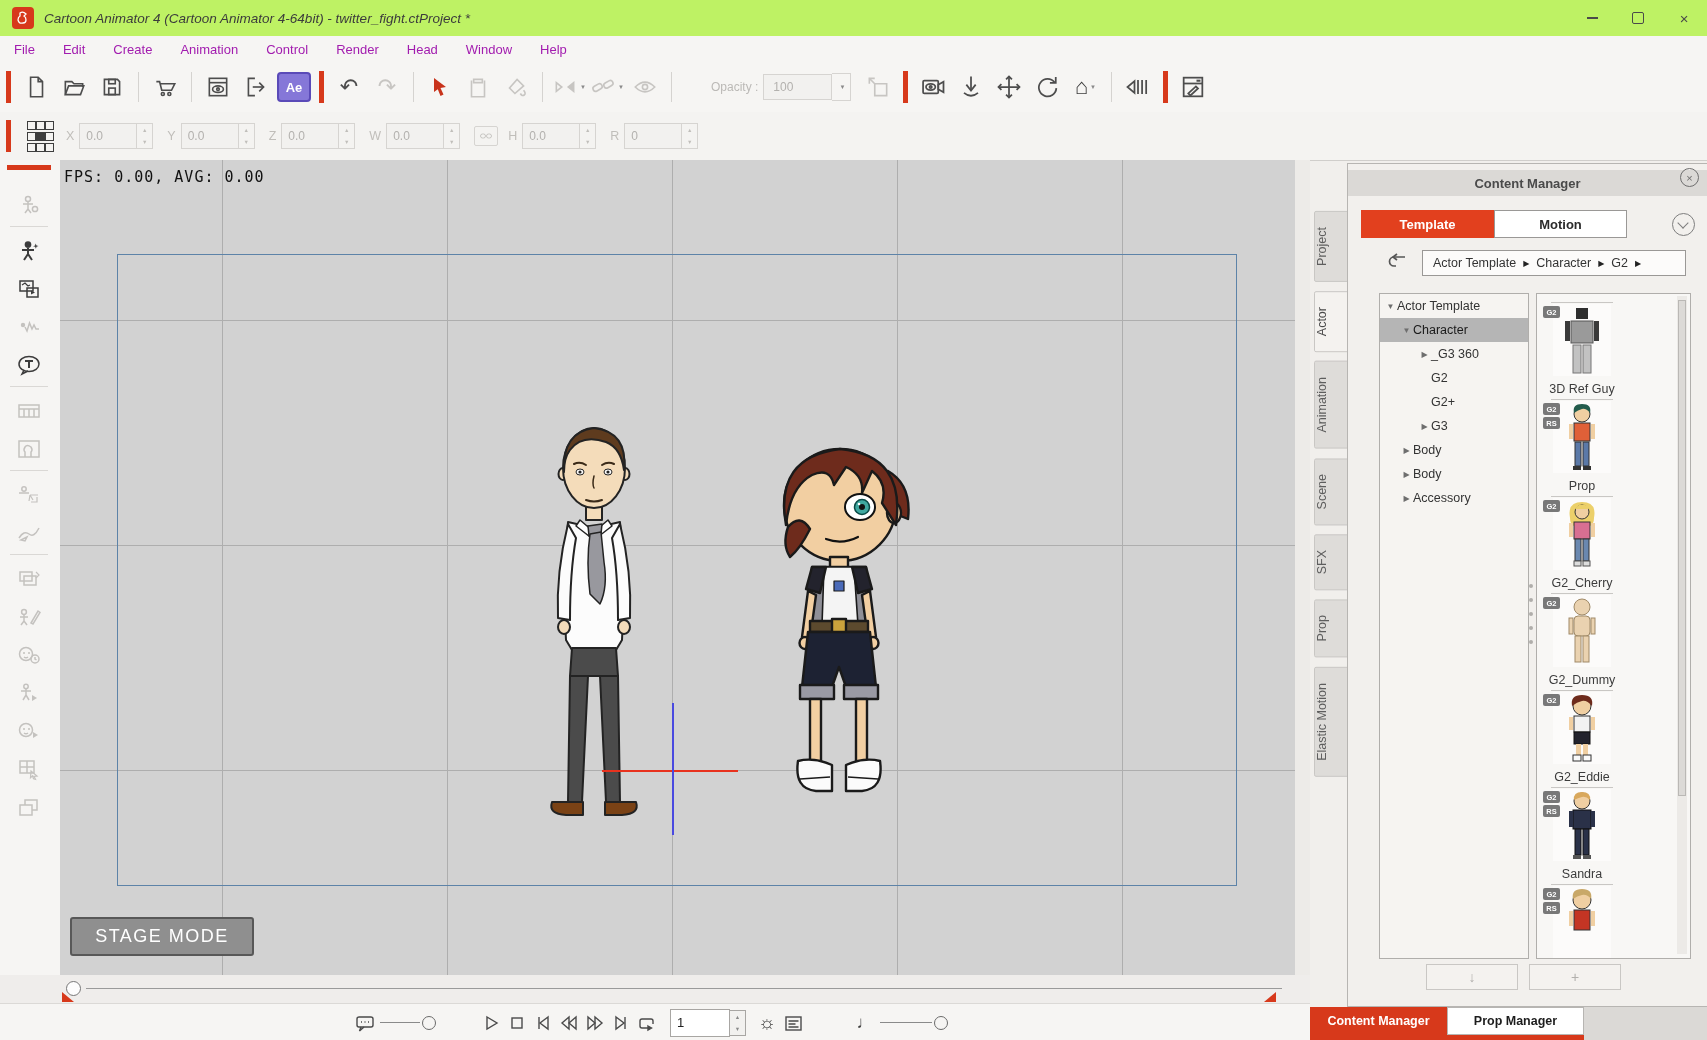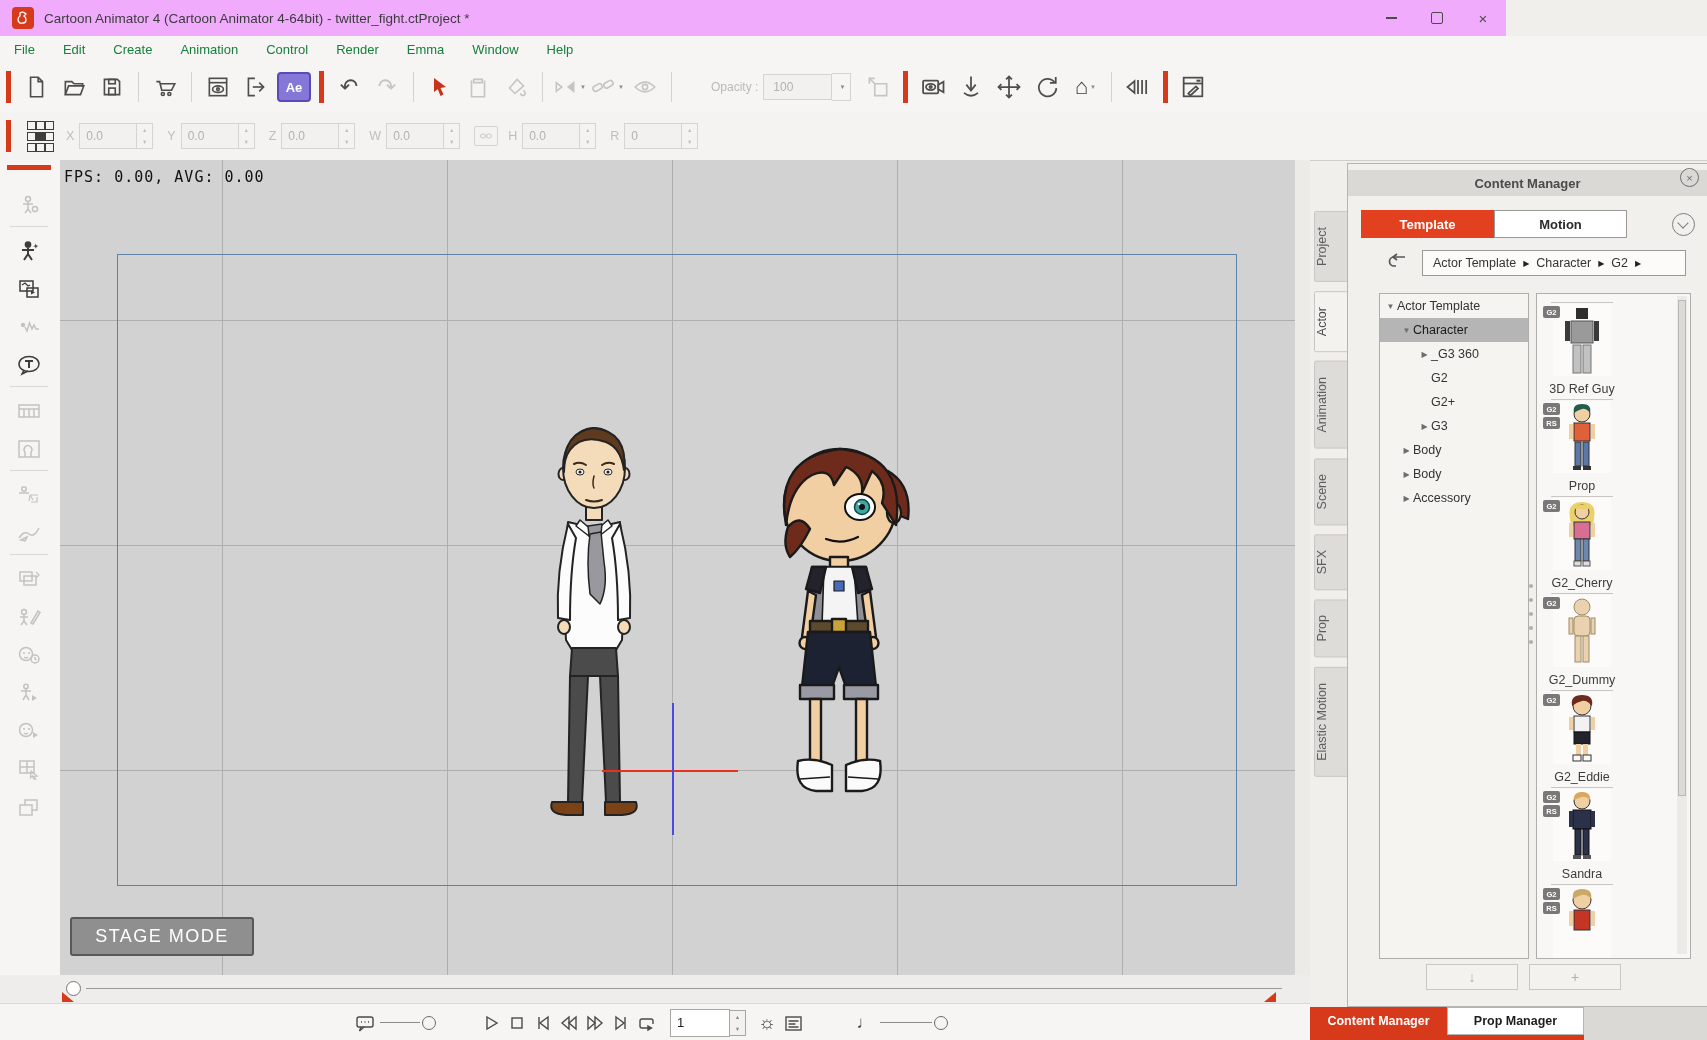--- a/index.html
+++ b/index.html
@@ -1,28 +1,28 @@
 <!DOCTYPE html>
 <html><head>
 <meta charset="utf-8">
 <style>
   html,body{margin:0;padding:0;background:#f1efec;font-family:"Liberation Sans",sans-serif;}
   #app{position:relative;width:1707px;height:1040px;overflow:hidden;background:#f1efec;}
   .abs{position:absolute;}
   
-  #titlebar{left:0;top:0;width:1506px;height:36px;background:#f0abfc;display:flex;align-items:center;}
+  #titlebar{left:0;top:0;width:1707px;height:36px;background:#bef264;display:flex;align-items:center;font-style:italic;}
   #appicon{width:22px;height:22px;margin-left:12px;border-radius:4px;background:#d7391b;display:flex;align-items:center;justify-content:center;}
   #title{margin-left:10px;font-size:13.5px;color:#3c3c3c;}
   #winbtns{position:absolute;right:0;top:0;height:36px;display:flex;}
   .winbtn{width:46px;height:36px;display:flex;align-items:center;justify-content:center;color:#4a4a4a;font-size:15px;}
   .minglyph{width:11px;height:1.4px;background:#4a4a4a;}
   .maxglyph{width:10px;height:10px;border:1.4px solid #4a4a4a;border-radius:2px;}
   
   #menubar{left:0;top:36px;width:1707px;height:26px;background:#f6f5f3;display:flex;align-items:center;}
-  .menuitem{padding:0 14px;font-size:13px;color:#15803d;}
+  .menuitem{padding:0 14px;font-size:13px;color:#a21caf;}
   
   #toolbar{left:0;top:62px;width:1707px;height:50px;background:#f6f5f3;border-bottom:1px solid #dedcd9;display:flex;align-items:center;}
   .redsep{width:5px;height:32px;background:#d7391b;margin:0 6px;}
   .graysep{width:1px;height:30px;background:#d5d3d0;margin:0 7px;}
   .tbic{width:38px;height:38px;display:flex;align-items:center;justify-content:center;color:#4d4d4d;}
   .tbic svg{stroke:currentColor;fill:none;stroke-width:1.5;}
   .dis{color:#c7c5c2;}
   .glyphbtn{font-size:22px;line-height:1;}
   #aebtn{width:30px;height:26px;background:#8577d8;border:2px solid #5a4ab8;border-radius:4px;color:#fff;font-weight:bold;font-size:13px;display:flex;align-items:center;justify-content:center;}
   .ddarrow{font-size:6px;color:#8a8a8a;margin-left:2px;}
@@ -139,21 +139,21 @@
     </div>
   </div>
 
   <div class="abs" id="menubar">
     <span class="menuitem">File</span>
     <span class="menuitem">Edit</span>
     <span class="menuitem">Create</span>
     <span class="menuitem">Animation</span>
     <span class="menuitem">Control</span>
     <span class="menuitem">Render</span>
-    <span class="menuitem">Emma</span>
+    <span class="menuitem">Head</span>
     <span class="menuitem">Window</span>
     <span class="menuitem">Help</span>
   </div>
 
   <div class="abs" id="toolbar">
     <span class="redsep"></span>
     <span class="tbic">
         <svg width="26" height="26" viewBox="0 0 24 24">
           <path d="M7 3h7l4 4v14H7z"></path>
           <path d="M14 3v4h4"></path>

